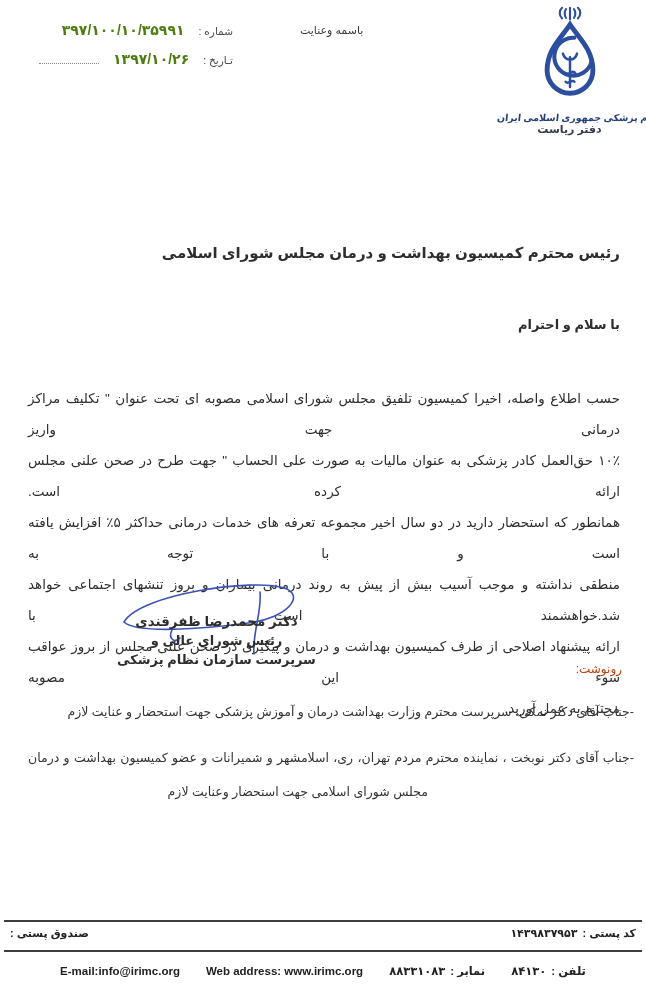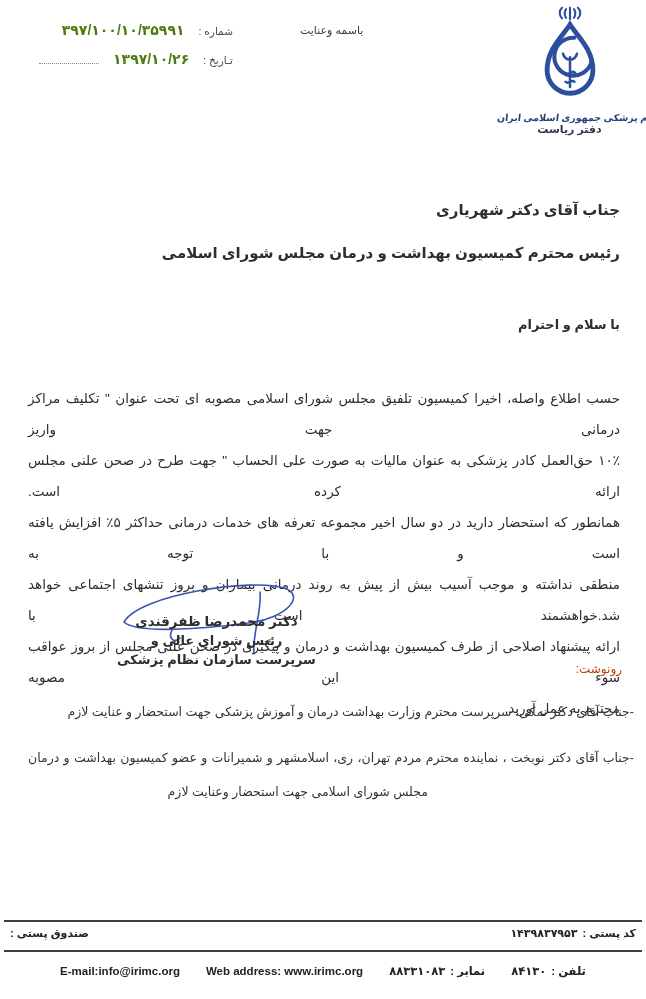--- a/index.html
+++ b/index.html
@@ -100,21 +100,20 @@
         <path d="M50 58 V92"></path>
         <path d="M42 54 c2.5 9 13.5 9 16 0"></path>
         <path d="M44 76 c4 5 8 -5 12 0"></path>
         <path d="M45 86 c3.5 4 6.5 -4 10 0"></path>
       </g>
     </svg>
     <div class="org-name">سازمان نظام پزشکی جمهوری اسلامی ایران</div>
     <div class="office-name">دفتر ریاست</div>
   </div>
 
-  <div class="recipient-1">جناب آقای دکتر شهریاری</div>
   <div class="recipient-2">رئیس محترم کمیسیون بهداشت و درمان مجلس شورای اسلامی</div>
   <div class="salutation">با سلام و احترام</div>
 
   <div class="body-text">
     <div class="body-line">حسب اطلاع واصله، اخیرا کمیسیون تلفیق مجلس شورای اسلامی مصوبه ای تحت عنوان " تکلیف مراکز درمانی جهت واریز</div>
     <div class="body-line">۱۰٪ حق‌العمل کادر پزشکی  به عنوان مالیات به صورت علی الحساب " جهت طرح در صحن علنی مجلس ارائه کرده است.</div>
     <div class="body-line">همانطور که استحضار دارید در دو سال اخیر مجموعه تعرفه های خدمات درمانی حداکثر ۵٪ افزایش یافته است و با توجه به</div>
     <div class="body-line">منطقی نداشته و موجب آسیب بیش از پیش به روند درمانی بیماران و بروز تنشهای اجتماعی خواهد شد.خواهشمند است با</div>
     <div class="body-line">ارائه پیشنهاد اصلاحی از طرف کمیسیون بهداشت و درمان و پیگیری در صحن علنی مجلس از بروز عواقب سوء این مصوبه</div>
     <div class="body-line last">محترم به عمل آورید.</div>

